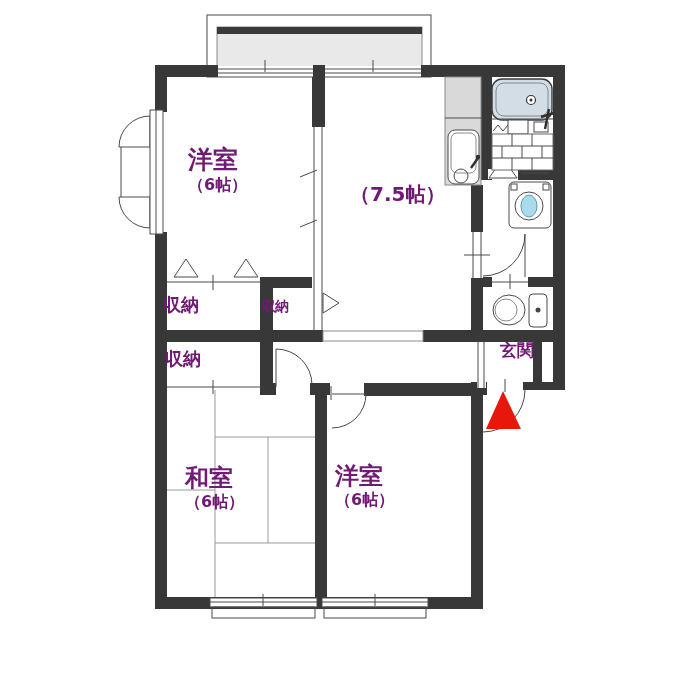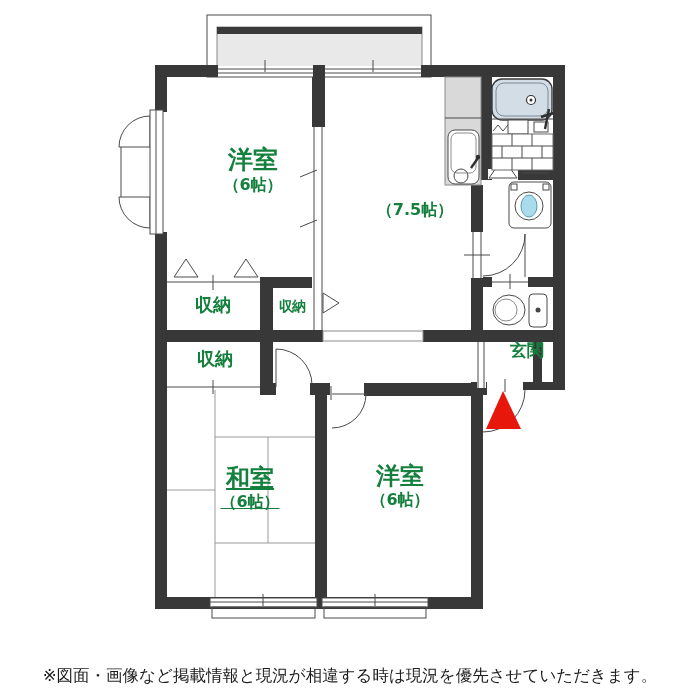--- a/index.html
+++ b/index.html
@@ -3,31 +3,31 @@
 <meta charset="utf-8">
 <style>
   html,body{margin:0;padding:0;background:#ffffff;}
   .canvas{position:relative;width:700px;height:700px;background:#ffffff;overflow:hidden;
           font-family:"DejaVu Sans","Liberation Sans",sans-serif;}
   .plan-svg{position:absolute;left:0;top:0;}
   .ln{fill:none;stroke:#4a4a4a;stroke-width:1;}
   .thick{fill:none;stroke:#2f2f2f;stroke-width:2.4;}
   .wht{fill:#ffffff;stroke:#4a4a4a;stroke-width:1;}
   .tatami{fill:none;stroke:#9a9a9a;stroke-width:1;}
-  .room-label{position:absolute;text-align:center;color:#15803d;font-weight:600;line-height:1.1;}
+  .room-label{position:absolute;text-align:left;color:#701a75;font-weight:600;line-height:1.1;}
   .room-name{display:block;}
   .room-size{display:block;font-weight:600;}
   .lbl-yoshitsu1{left:188px;top:146px;width:130px;font-size:25px;}
   .lbl-yoshitsu1 .room-size{font-size:16px;margin-top:2px;}
   .lbl-ld{left:350px;top:182px;width:130px;font-size:27px;}
-  .lbl-ld .room-size{font-size:16px;margin-top:19px;}
+  .lbl-ld .room-size{font-size:20px;margin-top:1px;}
   .lbl-closet1{left:163px;top:295px;width:100px;font-size:18px;}
   .lbl-closet2{left:262px;top:299px;width:60px;font-size:14px;letter-spacing:-1px;}
   .lbl-closet3{left:165px;top:349px;width:100px;font-size:18px;}
-  .lbl-washitsu{left:185px;top:465px;width:130px;font-size:24px;text-decoration:underline;}
+  .lbl-washitsu{left:185px;top:465px;width:130px;font-size:24px;}
   .lbl-washitsu .room-size{font-size:16px;margin-top:2px;}
   .lbl-yoshitsu2{left:335px;top:463px;width:130px;font-size:24px;}
   .lbl-yoshitsu2 .room-size{font-size:16px;margin-top:2px;}
   .lbl-genkan{left:500px;top:341px;width:54px;font-size:17px;}
   .footer-note{position:absolute;left:0;top:665px;width:700px;text-align:center;
                font-size:16.5px;color:#1c1c1c;}
 </style>
 </head>
 <body>
 
@@ -251,14 +251,13 @@
 
   <div class="room-label lbl-yoshitsu2">
     <span class="room-name">洋室</span>
     <span class="room-size">（6帖）</span>
   </div>
 
   <div class="room-label lbl-genkan">
     <span class="room-name">玄関</span>
   </div>
 
-  <div class="footer-note">※図面・画像など掲載情報と現況が相違する時は現況を優先させていただきます。</div>
 </div>
 
 </body></html>

